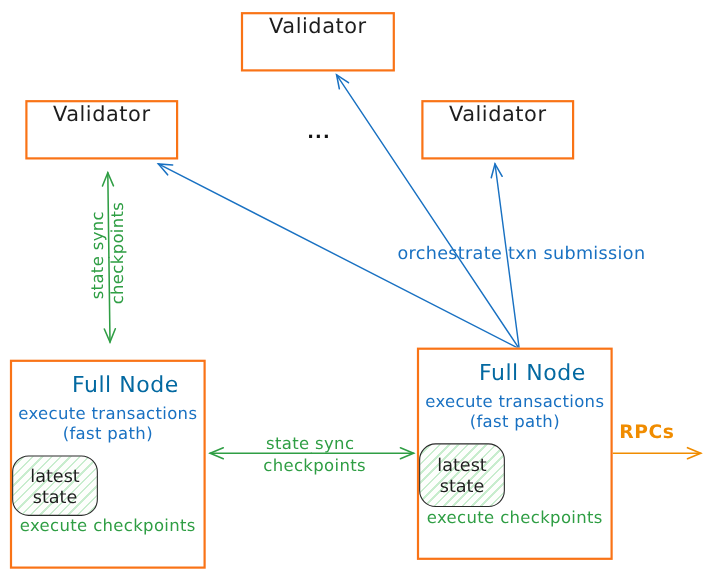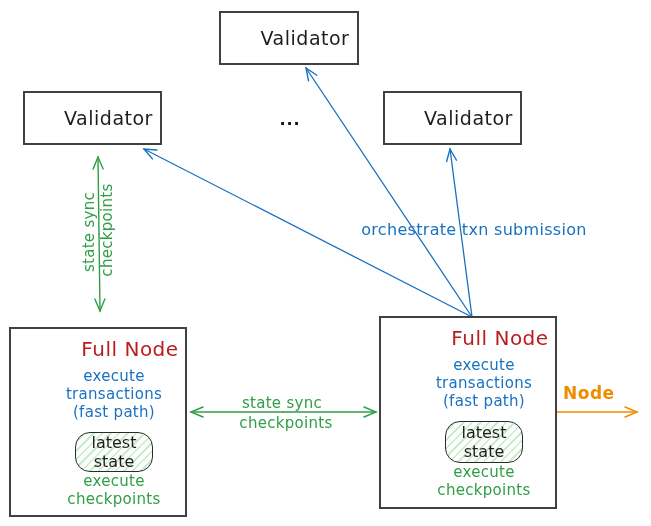--- a/index.html
+++ b/index.html
@@ -7,38 +7,37 @@
     position:relative;
     width:651px;height:526px;
     background:#ffffff;
     font-family:"DejaVu Sans", sans-serif;
     overflow:hidden;
   }
   .arrow-layer{position:absolute;left:0;top:0;width:651px;height:526px;}
   .box{
     position:absolute;
     background:#ffffff;
-    border:2px solid #404040;
+    border:2px solid #f97316;
     box-sizing:border-box;
-    display:flex;align-items:center;justify-content:center;
+    display:flex;justify-content:center;
     color:#1d1d1d;
-    padding-left:32px;
   }
   .validator{
     font-size:19px;
     letter-spacing:0.5px;
   }
   .fullnode{
     flex-direction:column;
     justify-content:flex-start;
     text-align:center;
   }
   .fn-title{
     font-size:20px;
-    color:#b91c1c;
+    color:#0369a1;
     letter-spacing:0.5px;
     margin-top:8px;
     margin-left:32px;
   }
   .fn-blue{
     color:#1971c2;
     font-size:15px;
     line-height:18px;
     margin-top:6px;
     letter-spacing:0.3px;
@@ -56,21 +55,21 @@
       repeating-linear-gradient(135deg,
         rgba(64,192,87,0.28) 0px, rgba(64,192,87,0.28) 1.6px,
         rgba(255,255,255,0) 1.6px, rgba(255,255,255,0) 6px),
       #fdfefc;
   }
   .fn-green{
     color:#2f9e44;
     font-size:15px;
     letter-spacing:0.3px;
     margin-top:auto;
-    margin-bottom:8px;
+    margin-bottom:28px;
   }
   .ellipsis{
     position:absolute;
     left:274px;top:110px;width:32px;
     text-align:center;
     font-size:16px;font-weight:700;color:#111;
     letter-spacing:1px;
   }
   .lbl{
     position:absolute;
@@ -154,15 +153,15 @@
   </div>
 
   <div class="lbl green-lbl rot" style="left:26px;top:224px;width:124px;height:16px;">state sync</div>
   <div class="lbl green-lbl rot" style="left:44px;top:222px;width:124px;height:16px;">checkpoints</div>
 
   <div class="lbl green-lbl" style="left:232px;top:394px;width:100px;">state sync</div>
   <div class="lbl green-lbl" style="left:236px;top:414px;width:100px;">checkpoints</div>
 
   <div class="lbl blue-lbl" style="left:359px;top:220px;width:230px;text-align:center;">orchestrate txn submission</div>
 
-  <div class="lbl orange-lbl" style="left:563px;top:383px;width:50px;">Node</div>
+  <div class="lbl orange-lbl" style="left:563px;top:383px;width:50px;">RPCs</div>
 
 </div>
 
 </body></html>

